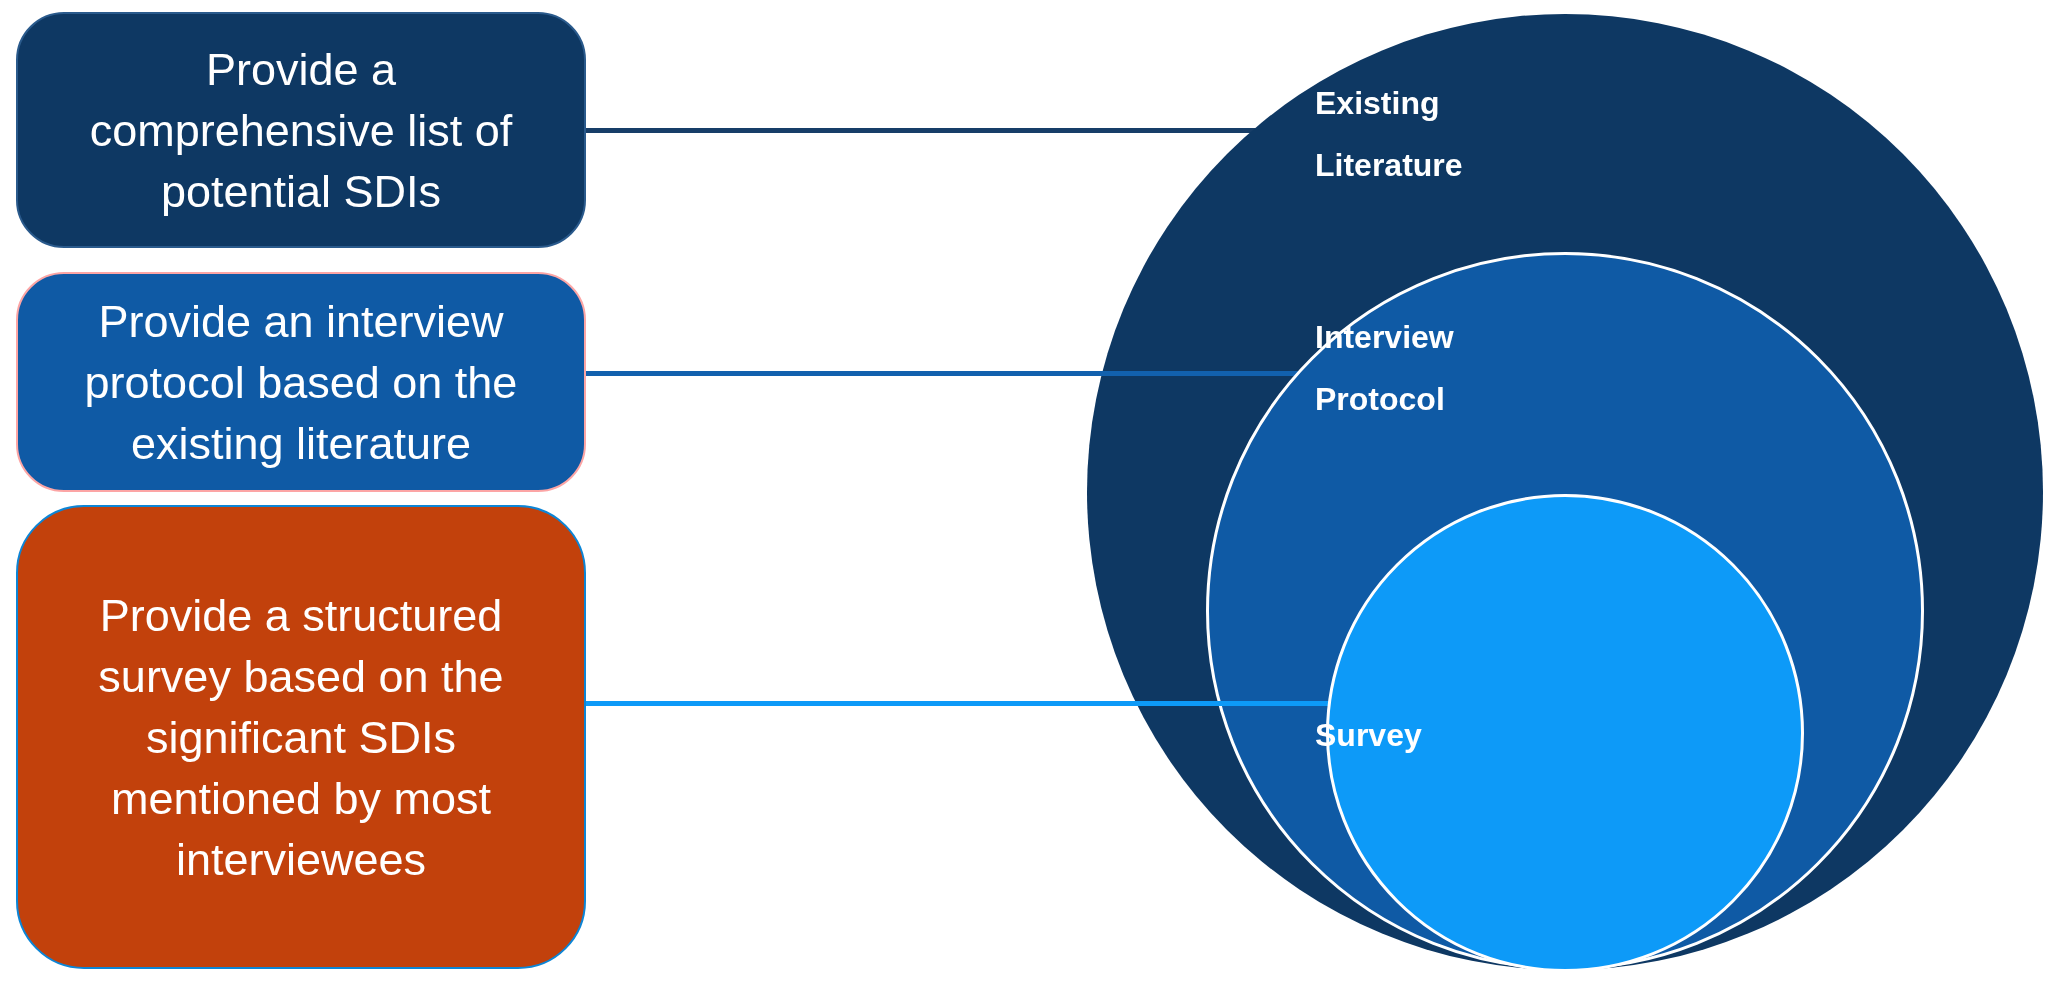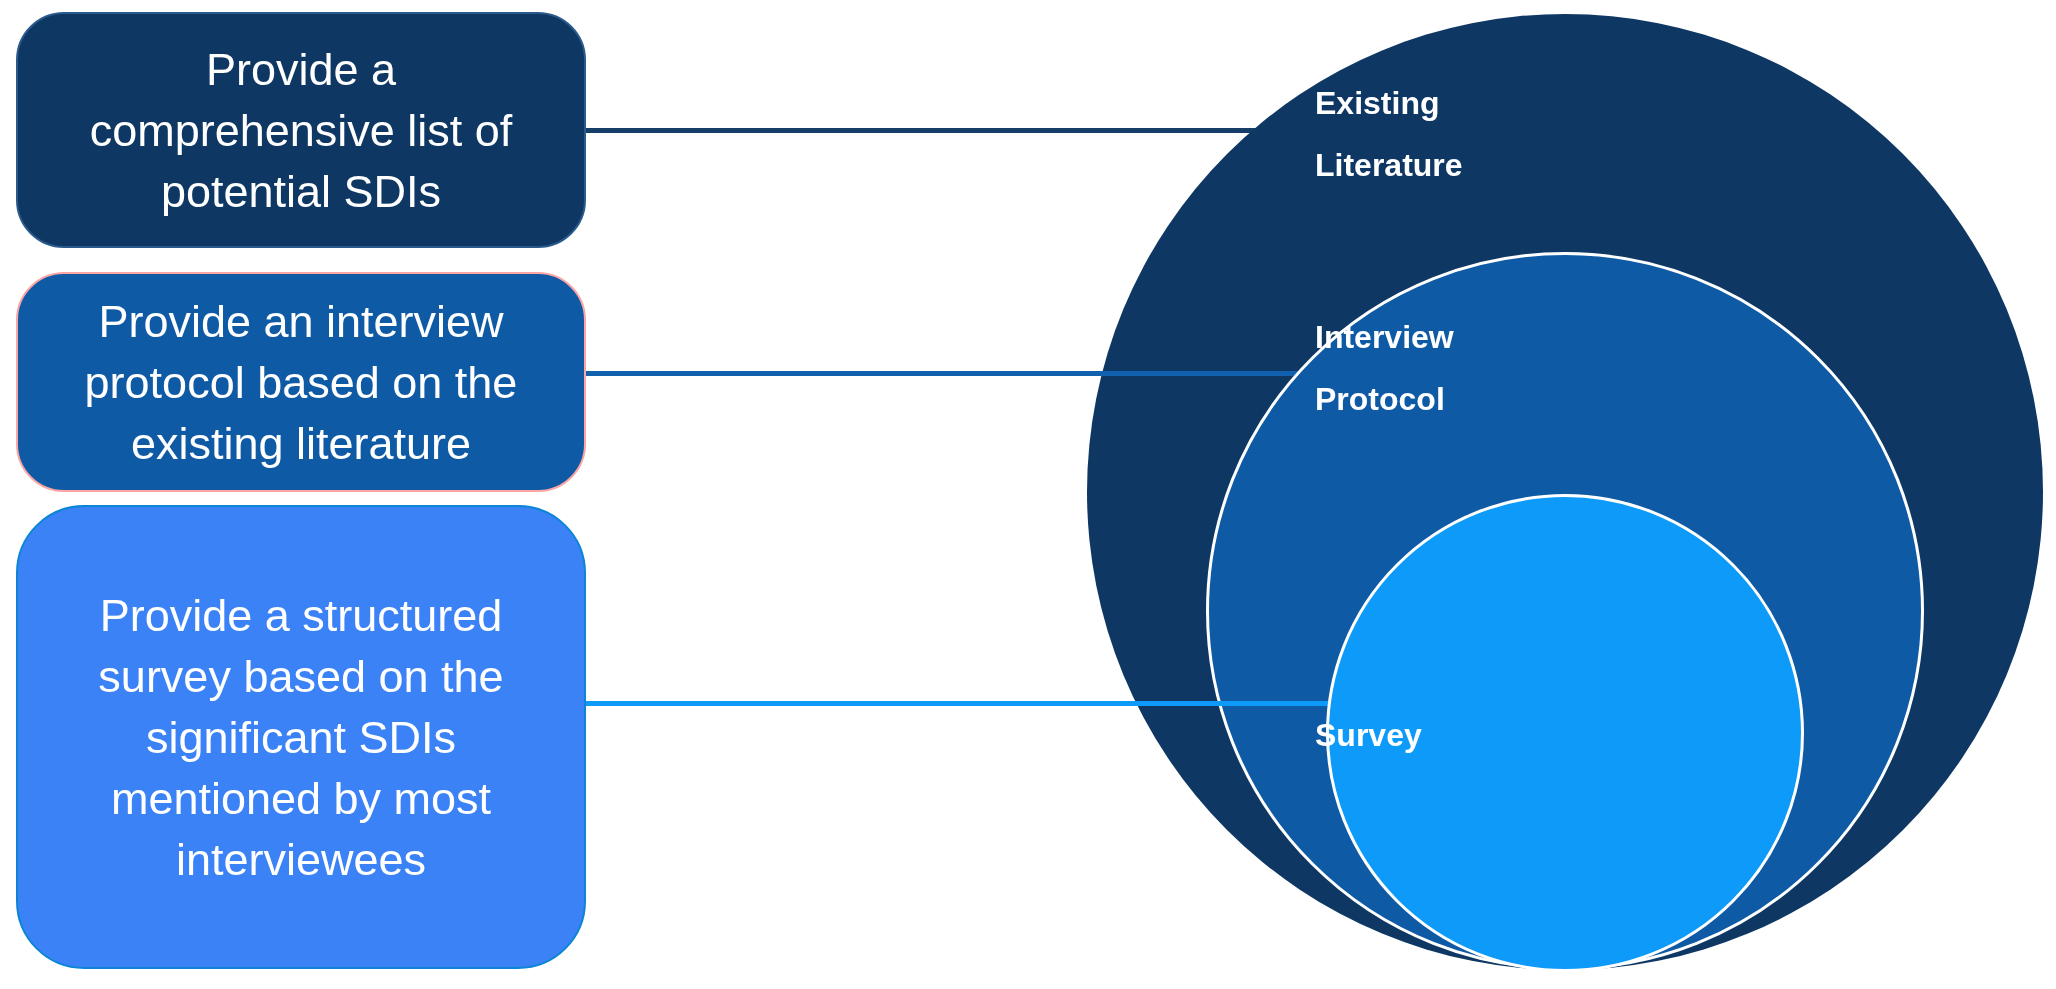--- a/index.html
+++ b/index.html
@@ -117,21 +117,21 @@
 comprehensive list of
 potential SDIs</span>
   </div>
 
   <div class="goal-box goal-box-2" style="background-color: rgb(15, 90, 165);">
     <span>Provide an interview
 protocol based on the
 existing literature</span>
   </div>
 
-  <div class="goal-box goal-box-3" style="background-color: #3b82f6;">
+  <div class="goal-box goal-box-3" style="background-color: #c2410c;">
     <span>Provide a structured
 survey based on the
 significant SDIs
 mentioned by most
 interviewees</span>
   </div>
 
   <div class="connector connector-1" style="background-color: rgb(23, 62, 104);"></div>
 
   <div class="connector connector-2" style="background-color: rgb(18, 97, 174);"></div>

